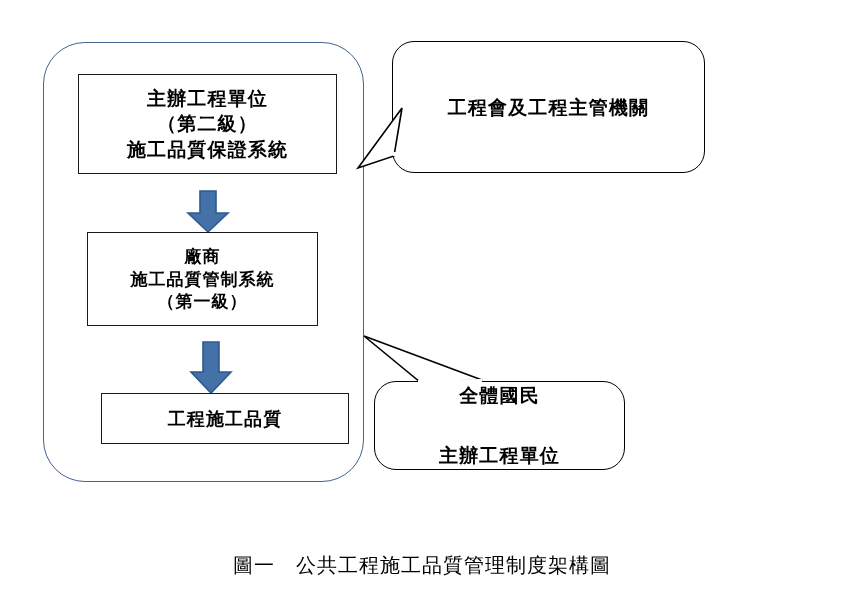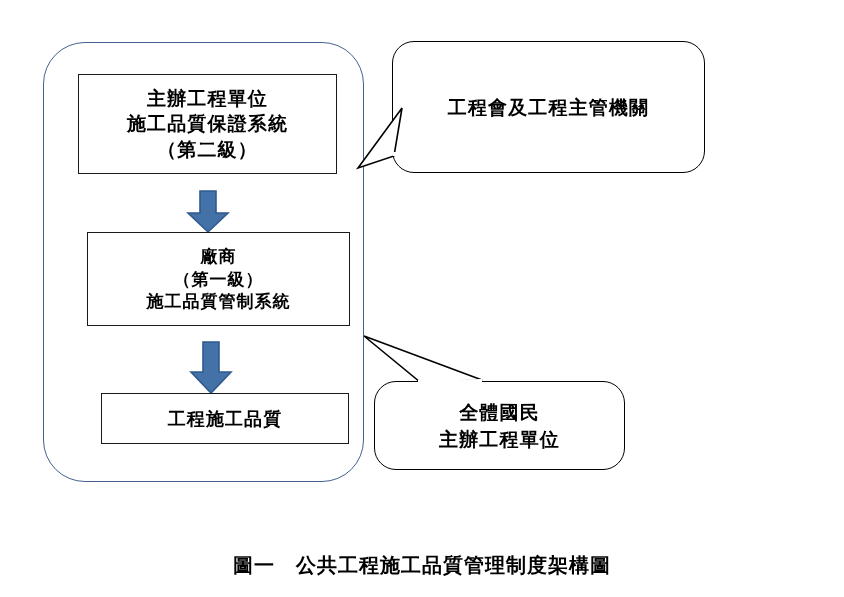--- a/index.html
+++ b/index.html
@@ -51,21 +51,21 @@
   #box-level2 {
     left: 78px;
     top: 74px;
     width: 259px;
     height: 100px;
     font-size: 19px;
   }
   #box-level1 {
     left: 87px;
     top: 232px;
-    width: 263px;
+    width: 231px;
     height: 94px;
     font-size: 17px;
   }
   #box-result {
     left: 101px;
     top: 393px;
     width: 248px;
     height: 51px;
     font-size: 18px;
   }
@@ -102,64 +102,65 @@
     border-radius: 22px;
     font-size: 19px;
   }
   #callout-bottom {
     left: 374px;
     top: 381px;
     width: 251px;
     height: 89px;
     border-radius: 22px;
     font-size: 19px;
+    justify-content: space-between;
   }
 
   
   .tail-svg {
     position: absolute;
     z-index: 4;
     overflow: visible;
   }
 
   
   #caption {
     position: absolute;
     left: 0;
     top: 552px;
     width: 844px;
     text-align: center;
     font-size: 20px;
-    font-weight: 700;
+    font-weight: 400;
     color: #000000;
     letter-spacing: 0.05em;
     white-space: pre;
   }
 </style>
 </head>
 <body>
 
 <div id="stage">
 
   <div class="outer-container"></div>
 
   <div class="proc-box" id="box-level2">
     <div class="line">主辦工程單位</div>
+    <div class="line">（第二級）</div>
     <div class="line">施工品質保證系統</div>
-    <div class="line">（第二級）</div>
   </div>
 
   <svg class="block-arrow" style="left:183px; top:190px;" width="50" height="44" viewBox="0 0 50 44">
     <polygon points="17,1 33,1 33,23 45,23 25,42 5,23 17,23" fill="#4472a8" stroke="#2e5a8e" stroke-width="1.6" stroke-linejoin="miter"></polygon>
   </svg>
 
   <div class="proc-box" id="box-level1">
     <div class="line">廠商</div>
+    <div class="line">施工品質管制系統</div>
     <div class="line">（第一級）</div>
-    <div class="line">施工品質管制系統</div>
   </div>
 
   <svg class="block-arrow" style="left:186px; top:341px;" width="50" height="54" viewBox="0 0 50 54">
     <polygon points="17,1 33,1 33,31 45,31 25,52 5,31 17,31" fill="#4472a8" stroke="#2e5a8e" stroke-width="1.6" stroke-linejoin="miter"></polygon>
   </svg>
 
   <div class="proc-box" id="box-result">
     <div class="line">工程施工品質</div>
   </div>
 

